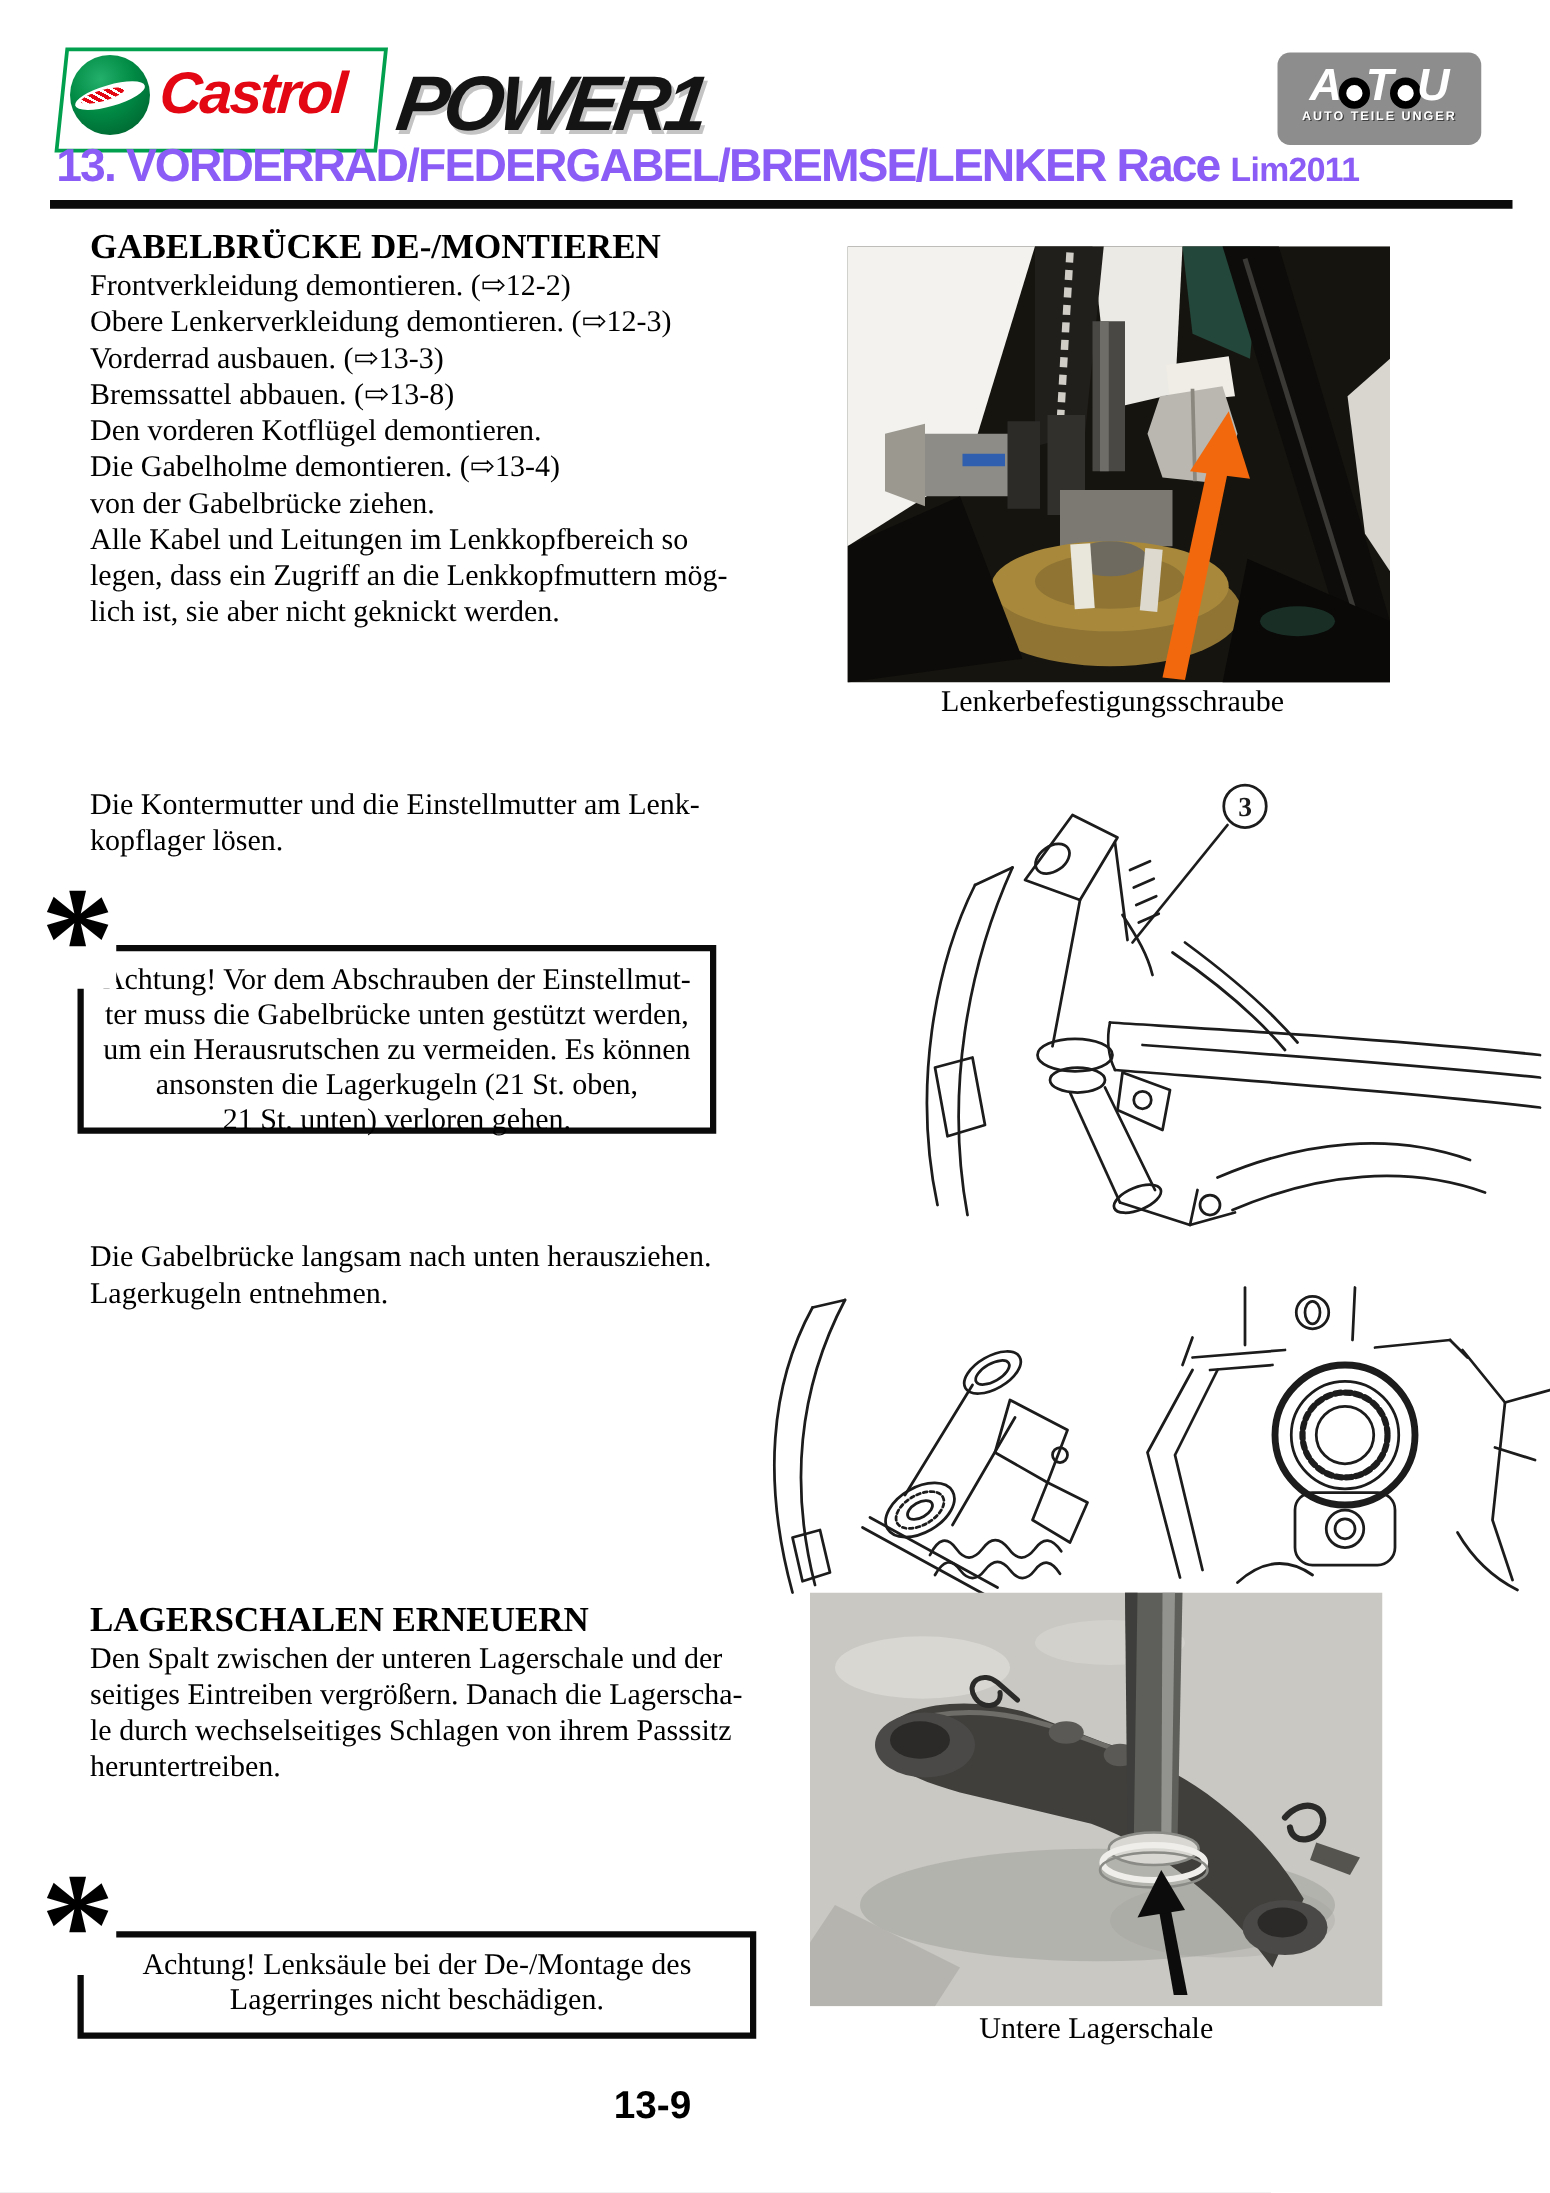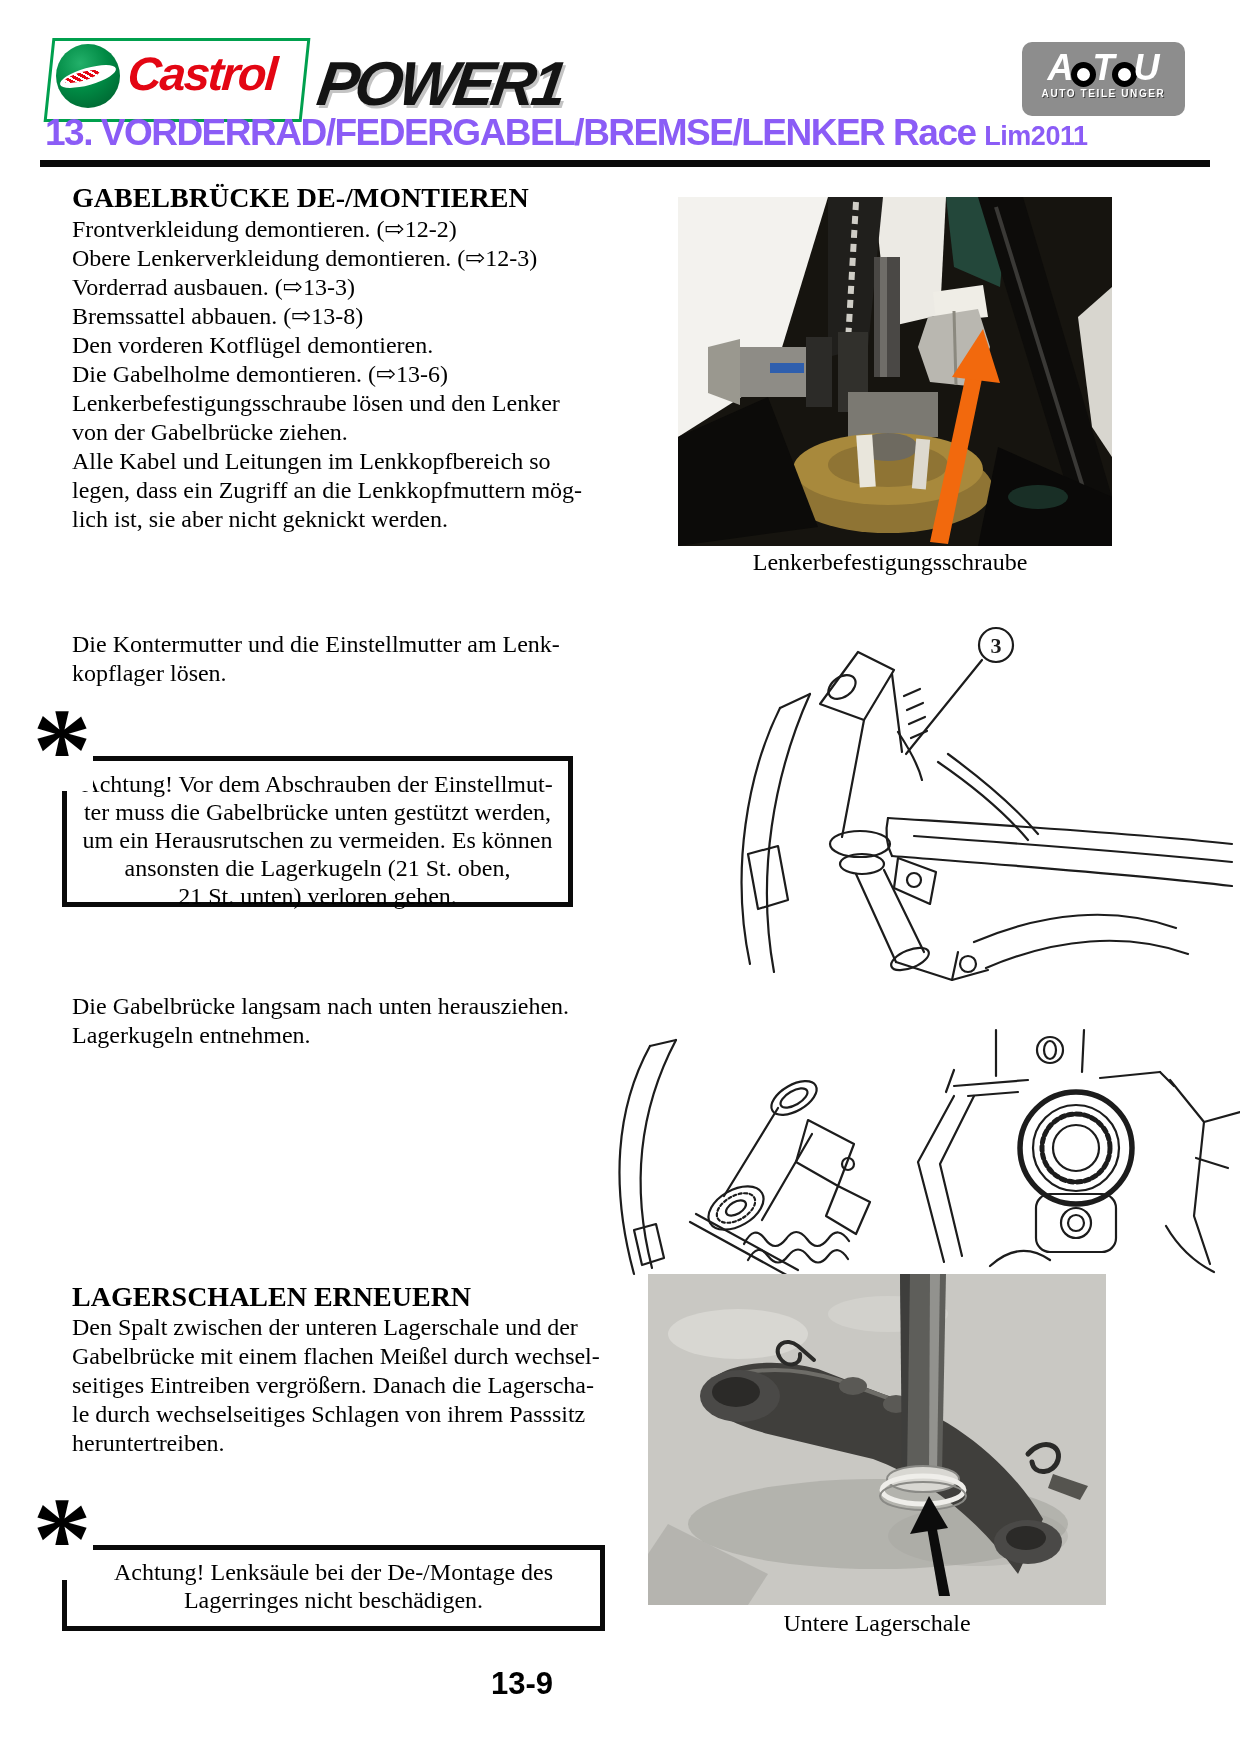--- a/index.html
+++ b/index.html
@@ -118,22 +118,21 @@
   <div class="title-rule"></div>
 
   <div class="h2" style="top:182px;">GABELBRÜCKE DE-/MONTIEREN</div>
 
   <div class="textblock" style="top:215px;">
     <div class="serif-line">Frontverkleidung demontieren. (⇨12-2)</div>
     <div class="serif-line">Obere Lenkerverkleidung demontieren. (⇨12-3)</div>
     <div class="serif-line">Vorderrad ausbauen. (⇨13-3)</div>
     <div class="serif-line">Bremssattel abbauen. (⇨13-8)</div>
     <div class="serif-line">Den vorderen Kotflügel demontieren.</div>
-    <div class="serif-line">Die Gabelholme demontieren. (⇨13-6)</div>
-    <div class="serif-line">Lenkerbefestigungsschraube lösen und den Lenker</div>
+    <div class="serif-line">Die Gabelholme demontieren. (⇨13-4)</div>
     <div class="serif-line">von der Gabelbrücke ziehen.</div>
     <div class="serif-line">Alle Kabel und Leitungen im Lenkkopfbereich so</div>
     <div class="serif-line">legen, dass ein Zugriff an die Lenkkopfmuttern mög-</div>
     <div class="serif-line">lich ist, sie aber nicht geknickt werden.</div>
   </div>
 
   <div class="textblock" style="top:630px;">
     <div class="serif-line">Die Kontermutter und die Einstellmutter am Lenk-</div>
     <div class="serif-line">kopflager lösen.</div>
   </div>
@@ -151,21 +150,20 @@
 
   <div class="textblock" style="top:992px;">
     <div class="serif-line">Die Gabelbrücke langsam nach unten herausziehen.</div>
     <div class="serif-line">Lagerkugeln entnehmen.</div>
   </div>
 
   <div class="h2" style="top:1281px;text-align:center;">LAGERSCHALEN ERNEUERN</div>
 
   <div class="textblock" style="top:1313px;">
     <div class="serif-line">Den Spalt zwischen der unteren Lagerschale und der</div>
-    <div class="serif-line">Gabelbrücke mit einem flachen Meißel durch wechsel-</div>
     <div class="serif-line">seitiges Eintreiben vergrößern. Danach die Lagerscha-</div>
     <div class="serif-line">le durch wechselseitiges Schlagen von ihrem Passsitz</div>
     <div class="serif-line">heruntertreiben.</div>
   </div>
 
   <div class="warnbox" style="left:62px; top:1545px; width:543px; height:86px; padding-top:8px;">
     <div class="ast">
         <span>*</span>
       </div>
     <div class="serif-line">Achtung! Lenksäule bei der De-/Montage des</div>

